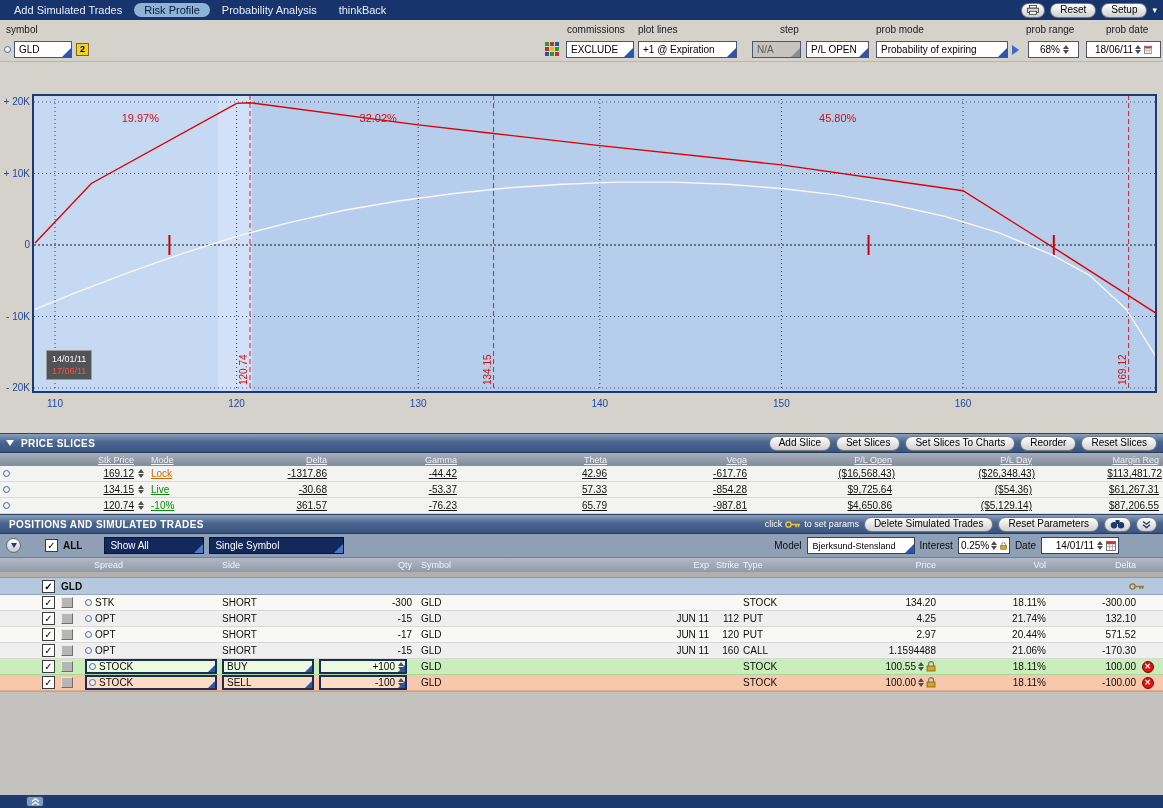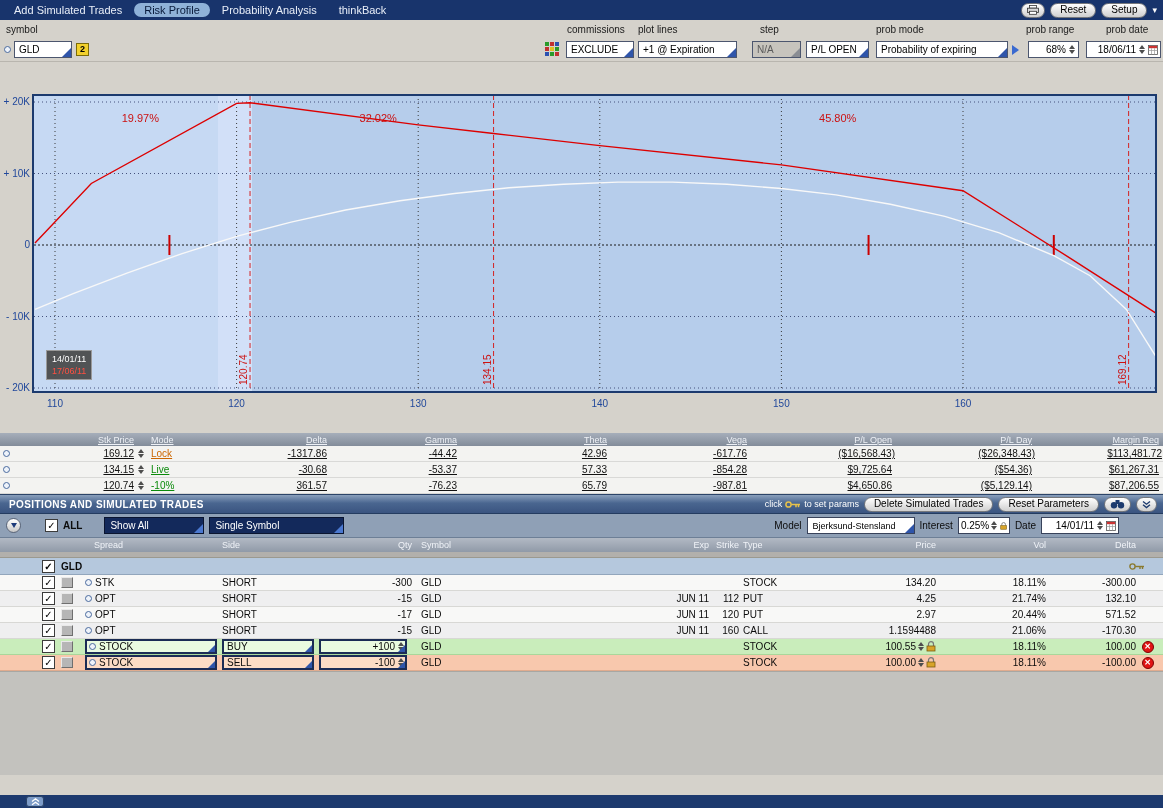--- a/index.html
+++ b/index.html
@@ -28,21 +28,21 @@
              border-bottom:1px solid #b9b6af; }
   .tb-label { position:absolute; top:4px; font-size:10px; color:#1a1a1a; white-space:nowrap; }
   .dd { position:absolute; top:21px; height:17px; background:#fff; border:1px solid #4c566e;
         font-size:10px; color:#000; display:flex; align-items:center; padding:0 14px 0 4px;
         white-space:nowrap; overflow:hidden; }
   .dd-corner { position:absolute; right:0; bottom:0; width:0; height:0;
                border-left:9px solid transparent; border-bottom:9px solid #2f55aa; }
   .dd.disabled { background:#c7c4bd; color:#5a5a5a; }
   .dd.disabled .dd-corner { border-bottom-color:#8a8d93; }
   .spinbox { position:absolute; top:21px; height:17px; background:#fff; border:1px solid #4c566e;
-             display:inline-flex; align-items:center; font-size:10px; padding:0 2px; gap:2px; }
+             display:inline-flex; align-items:center; font-size:10px; padding:0 8px; gap:2px; }
   .sb-val { flex:1; text-align:right; }
   .spin-col { display:inline-flex; flex-direction:column; justify-content:center; gap:1px; width:8px; }
   .spin-up { width:0; height:0; border-left:3px solid transparent; border-right:3px solid transparent;
              border-bottom:4px solid #4d4d4d; margin:0 auto; }
   .spin-down { width:0; height:0; border-left:3px solid transparent; border-right:3px solid transparent;
                border-top:4px solid #4d4d4d; margin:0 auto; }
   .ring { display:inline-block; width:7px; height:7px; border:1px solid #4a6a9e; border-radius:50%;
           background:#eef3fa; flex:none; }
   .badge { position:absolute; top:23px; width:13px; height:13px; background:#f2d12c;
            border:1px solid #7c6c08; font-size:9px; font-weight:bold; color:#000;
@@ -196,21 +196,21 @@
     <span>EXCLUDE</span>
       <span class="dd-corner"></span>
   </span>
 
   <span class="tb-label" style="left:638px">plot lines</span>
   <span class="dd" style="left:638px;width:99px">
     <span>+1 @ Expiration</span>
       <span class="dd-corner"></span>
   </span>
 
-  <span class="tb-label" style="left:760px">step</span>
+  <span class="tb-label" style="left:780px">step</span>
   <span class="dd disabled" style="left:752px;width:49px">
     <span>N/A</span>
       <span class="dd-corner"></span>
   </span>
   <span class="dd" style="left:806px;width:63px">
     <span>P/L OPEN</span>
       <span class="dd-corner"></span>
   </span>
 
   <span class="tb-label" style="left:876px">prob mode</span>
@@ -291,20 +291,31 @@
       <rect x="33" y="3" width="1123" height="297" fill="none" stroke="#1c3a6e" stroke-width="2"></rect>
     </svg>
   <div class="chart-tooltip">
     <div class="tt1">14/01/11</div>
     <div class="tt2">17/06/11</div>
   </div>
 </div>
 
 <div class="lower">
 
+  <div class="section-bar">
+    <span class="tri-down"></span>
+    <span class="bar-title">PRICE SLICES</span>
+    <span class="bar-right">
+        <span class="pill-btn">Add Slice</span>
+        <span class="pill-btn">Set Slices</span>
+        <span class="pill-btn">Set Slices To Charts</span>
+        <span class="pill-btn">Reorder</span>
+        <span class="pill-btn">Reset Slices</span>
+      </span>
+  </div>
 
   <div class="slices-header-row">
       <span class="sc ring-col"></span>
      <span class="sc pricec right">Stk Price</span>
      <span class="sc spin-space"></span>
      <span class="sc modec">Mode</span>
       <span class="sc right" style="width:127px">Delta</span>
       <span class="sc right" style="width:130px">Gamma</span>
       <span class="sc right" style="width:150px">Theta</span>
       <span class="sc right" style="width:140px">Vega</span>

